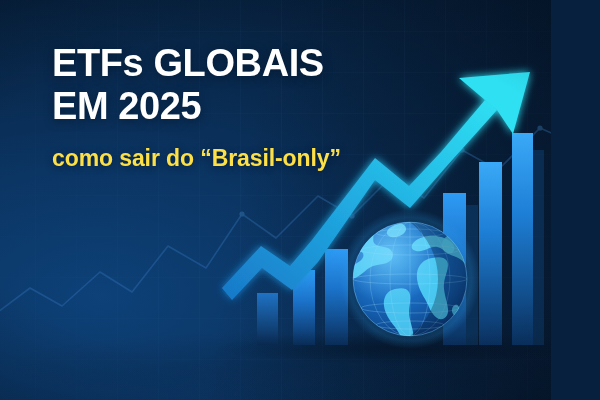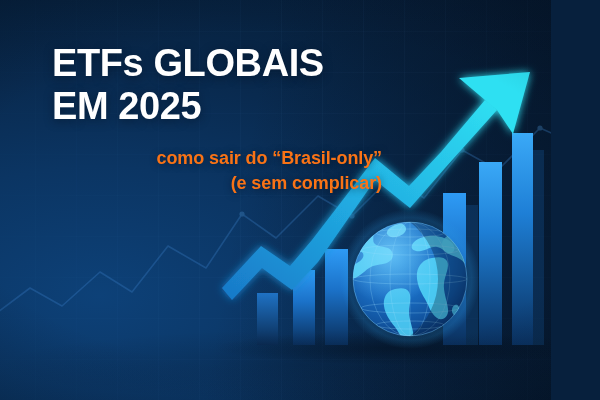--- a/index.html
+++ b/index.html
@@ -76,27 +76,26 @@
     font-size: 38px;
     line-height: 43px;
     font-weight: bold;
     letter-spacing: -0.4px;
     margin: 0;
     text-shadow: 0 2px 10px rgba(3,16,32,0.55);
     white-space: pre-line;
   }
   .subcopy {
     margin: 18px 0 0 0;
-    color: #f97316;
-    font-size: 18px;
+    color: #fde047;
+    font-size: 23px;
     line-height: 24.5px;
     font-weight: bold;
     letter-spacing: -0.1px;
     text-shadow: 0 1px 7px rgba(3,16,32,0.5);
-    text-align: right;
   }
   .subcopy-line { display: block; }
 </style>
 </head>
 <body>
 
 <div class="banner">
 
   <div class="bg-base"></div>
   <div class="bg-grid"></div>
@@ -253,17 +252,16 @@
       <rect x="0" y="330" width="600" height="70" fill="url(#baseShadow)" opacity="0.35"></rect>
     </svg>
   </div>
 
   <div class="bg-vignette"></div>
 
   <div class="copy">
     <h1 class="headline"><span>ETFs GLOBAIS</span><br><span>EM 2025</span></h1>
     <p class="subcopy">
       <span class="subcopy-line">como sair do “Brasil-only”</span>
-      <span class="subcopy-line">(e sem complicar)</span>
     </p>
   </div>
 
 </div>
 
 </body></html>

